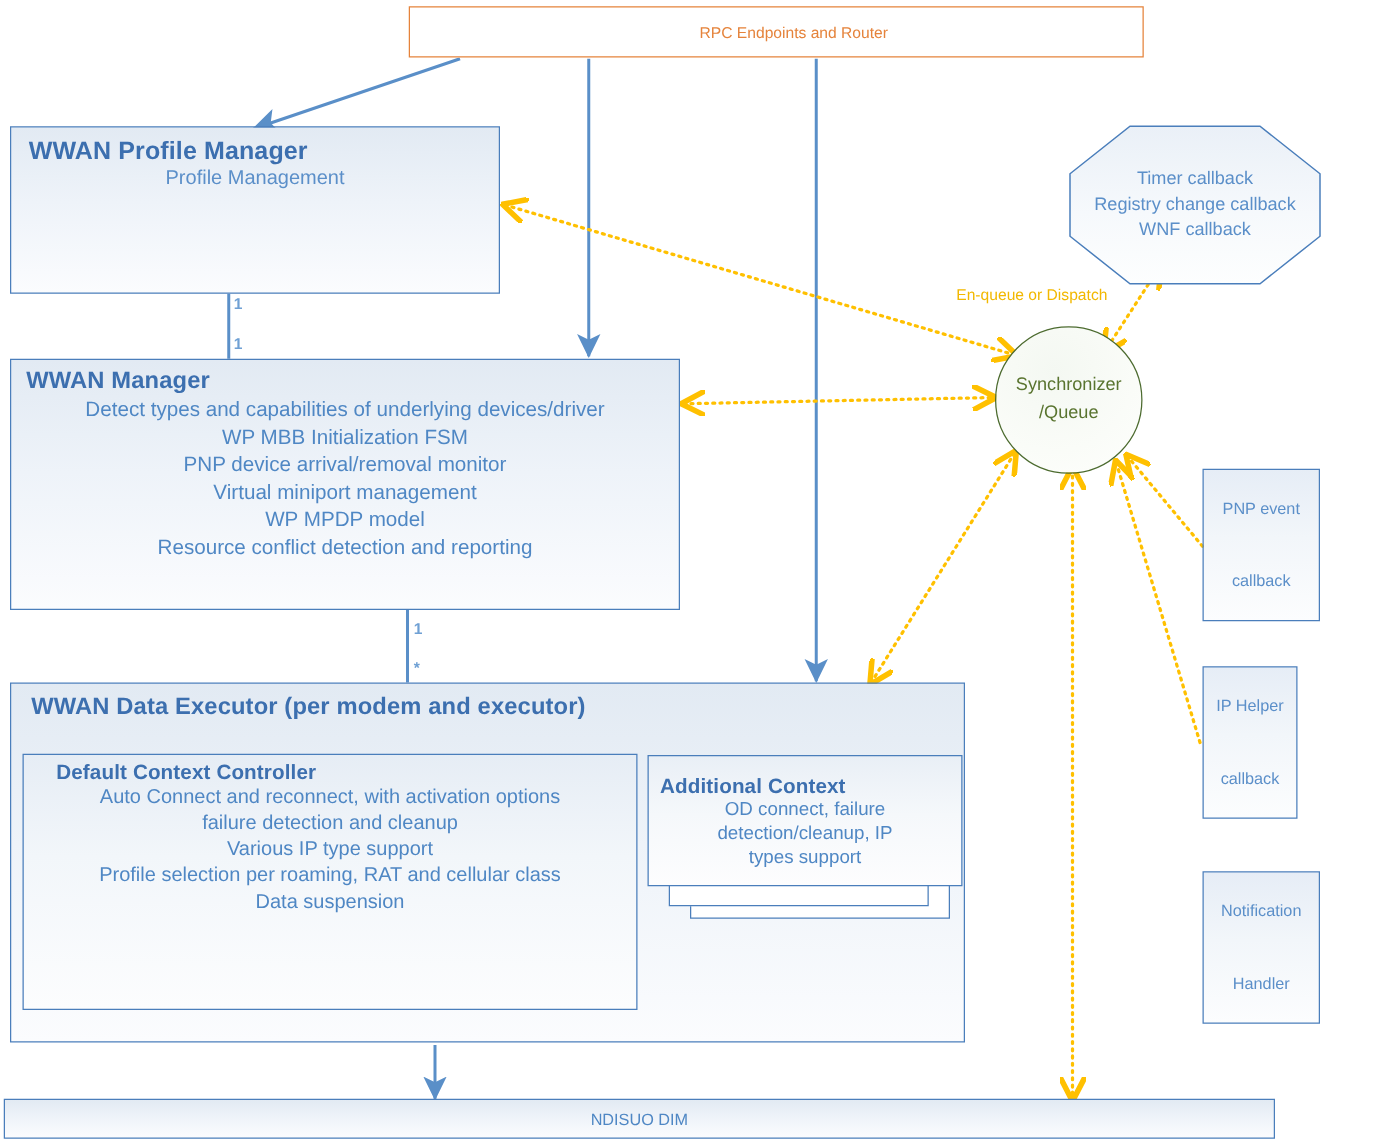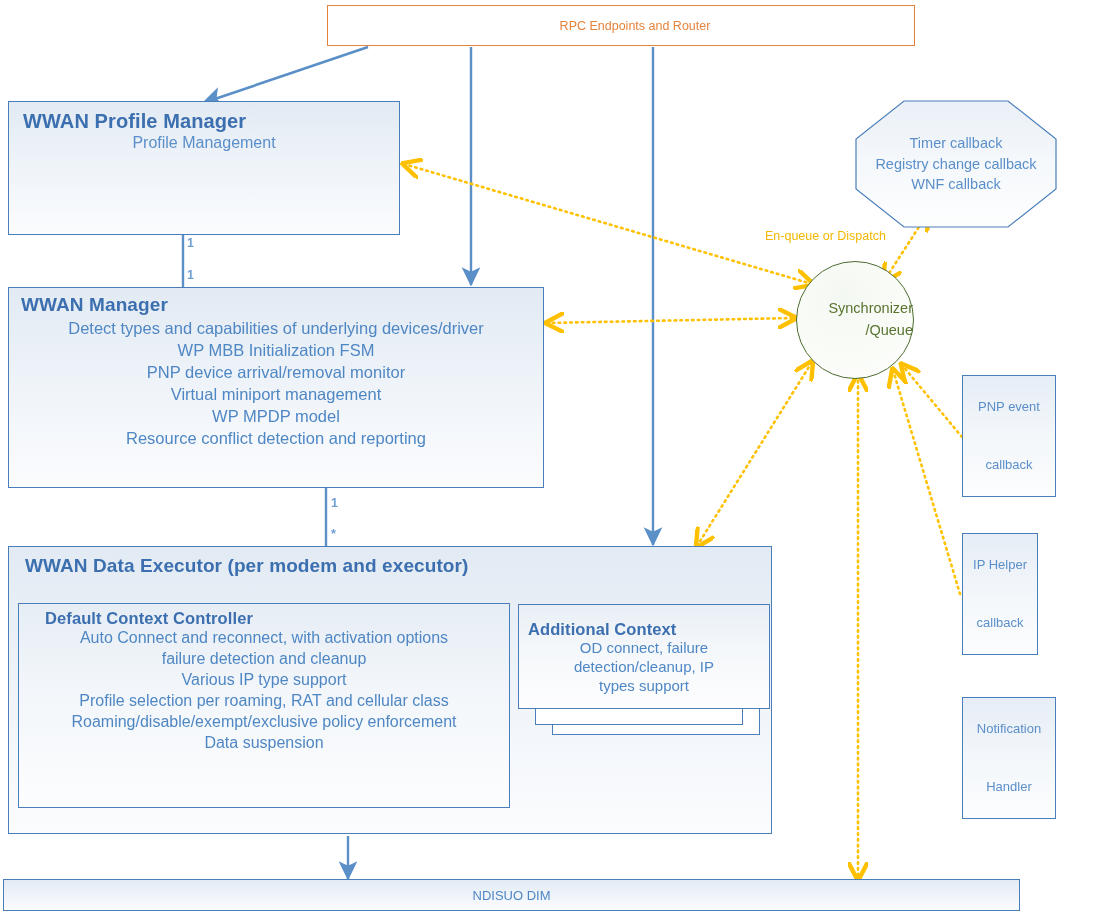--- a/index.html
+++ b/index.html
@@ -78,21 +78,21 @@
     display:flex;flex-direction:column;align-items:center;justify-content:center;
   }
   #octa-txt div{color:#5B8FC9;font-size:14.5px;line-height:1.42;}
 
   
   #sync{
     position:absolute;left:796px;top:261px;width:118px;height:118px;
     box-sizing:border-box;border-radius:50%;
     border:1px solid #4C6B2F;
     background:radial-gradient(circle at 40% 30%,#F4F8F2 0%,#FAFCF8 60%,#FEFEFC 100%);
-    display:flex;flex-direction:column;align-items:flex-end;justify-content:center;
+    display:flex;flex-direction:column;align-items:center;justify-content:center;
   }
   #sync div{color:#59742F;font-size:14.5px;line-height:1.5;}
 
   #enqlbl{
     position:absolute;left:765px;top:229px;color:#F2B800;font-size:12.5px;
     white-space:nowrap;
   }
 
   
   .cb{
@@ -189,21 +189,20 @@
     <span class="ttl">WWAN Data Executor (per modem and executor)</span>
   </div>
 
   <div id="dcc">
     <span class="ttl">Default Context Controller</span>
     <div class="lines">
       <div>Auto Connect and reconnect, with activation options</div>
       <div>failure detection and cleanup</div>
       <div>Various IP type support</div>
       <div>Profile selection per roaming, RAT and cellular class</div>
-      <div>Roaming/disable/exempt/exclusive policy enforcement</div>
       <div>Data suspension</div>
     </div>
   </div>
 
   <div class="acard" id="ac-back2"></div>
   <div class="acard" id="ac-back1"></div>
   <div class="acard" id="ac-front">
     <span class="ttl">Additional Context</span>
     <div class="lines">
       <div>OD connect, failure</div>

